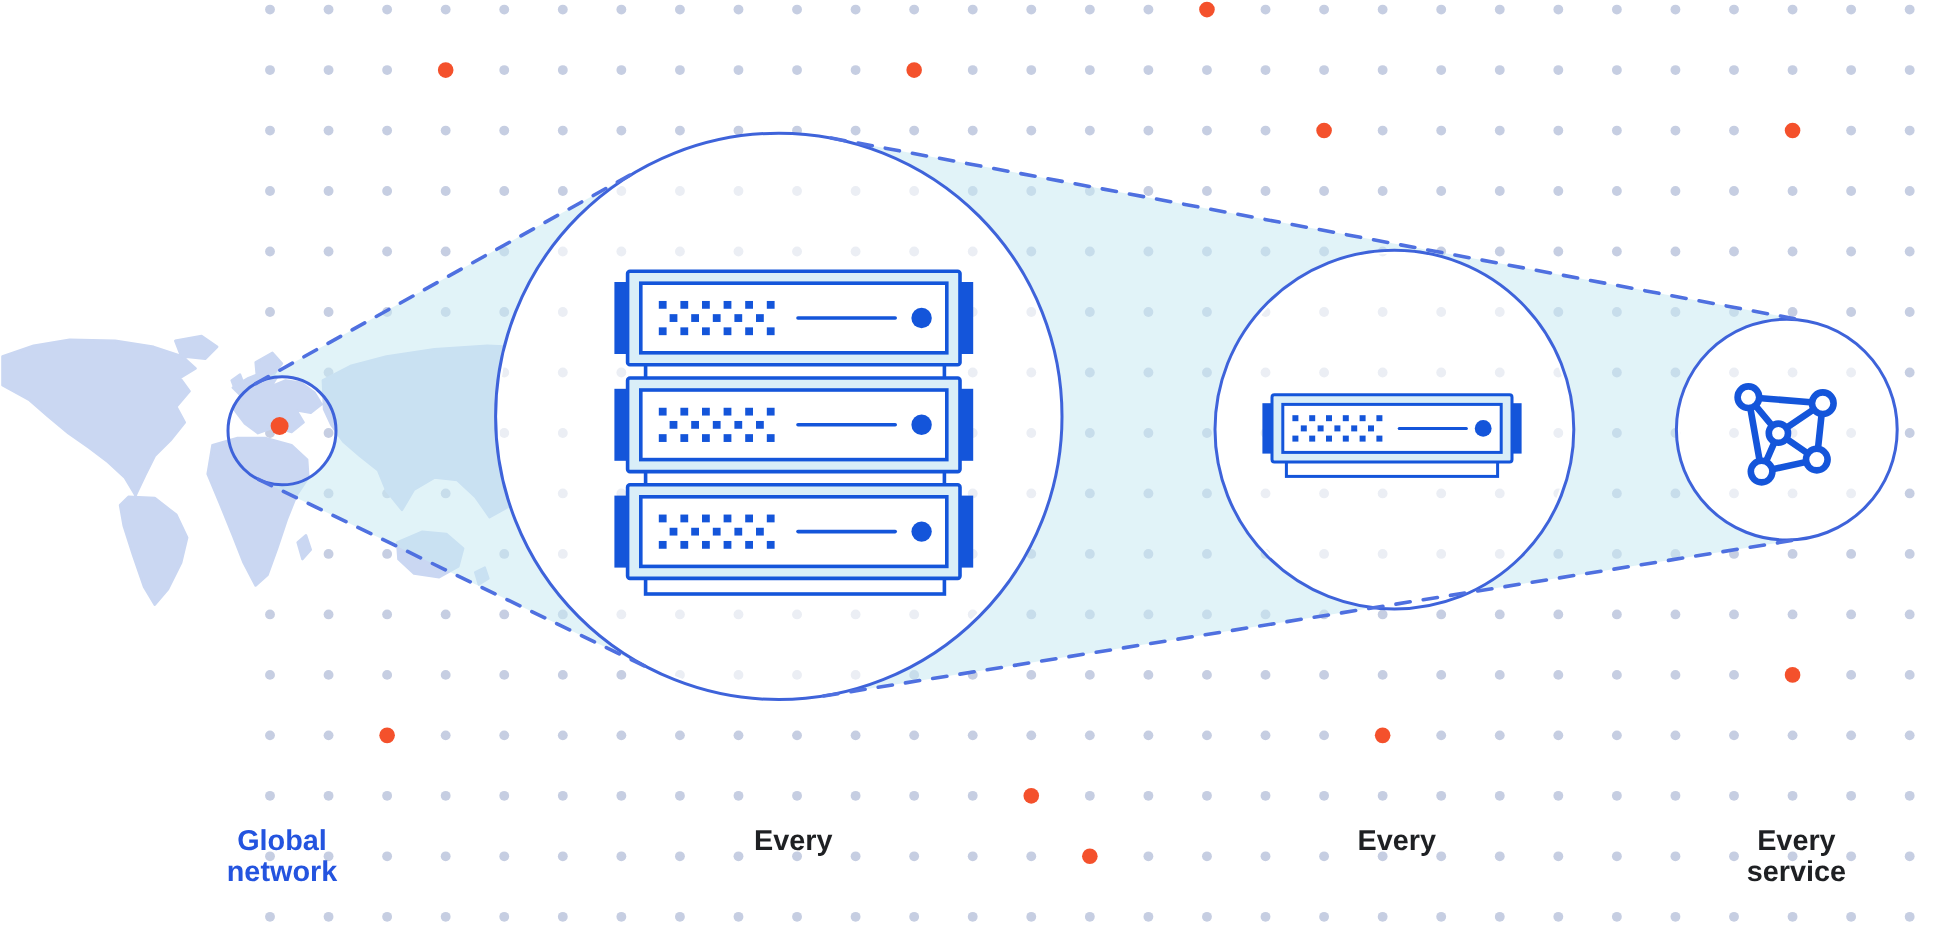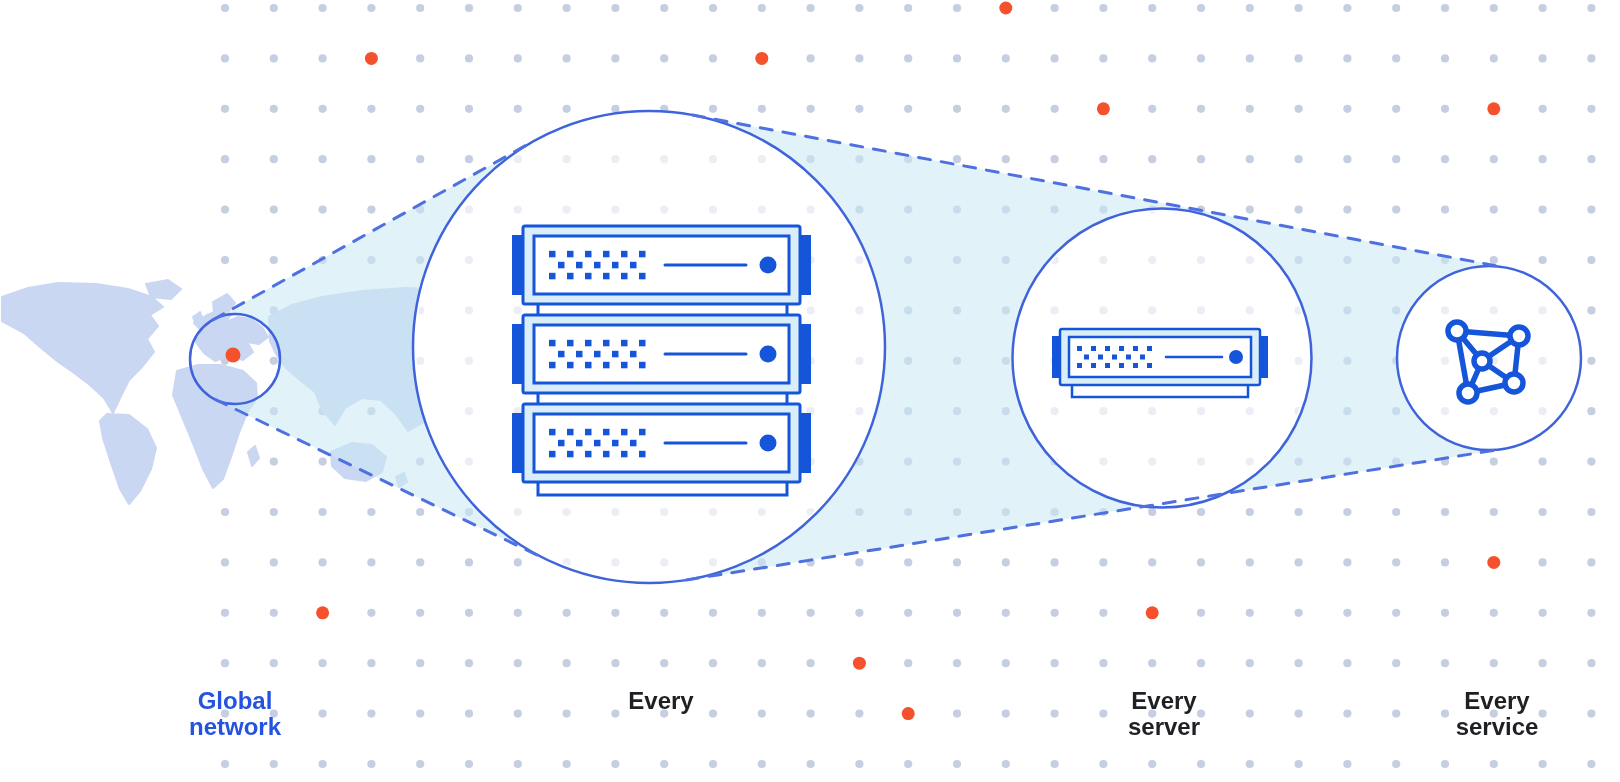--- a/index.html
+++ b/index.html
@@ -1118,19 +1118,18 @@
 
   <div class="stage-label blue" style="left:235px">
     <div>Global</div>
     <div>network</div>
   </div>
   <div class="stage-label" style="left:661px">
     <div>Every</div>
   </div>
   <div class="stage-label" style="left:1164px">
     <div>Every</div>
-    <div>server</div>
   </div>
   <div class="stage-label" style="left:1497px">
     <div>Every</div>
     <div>service</div>
   </div>
 </div>
 
 </body></html>

